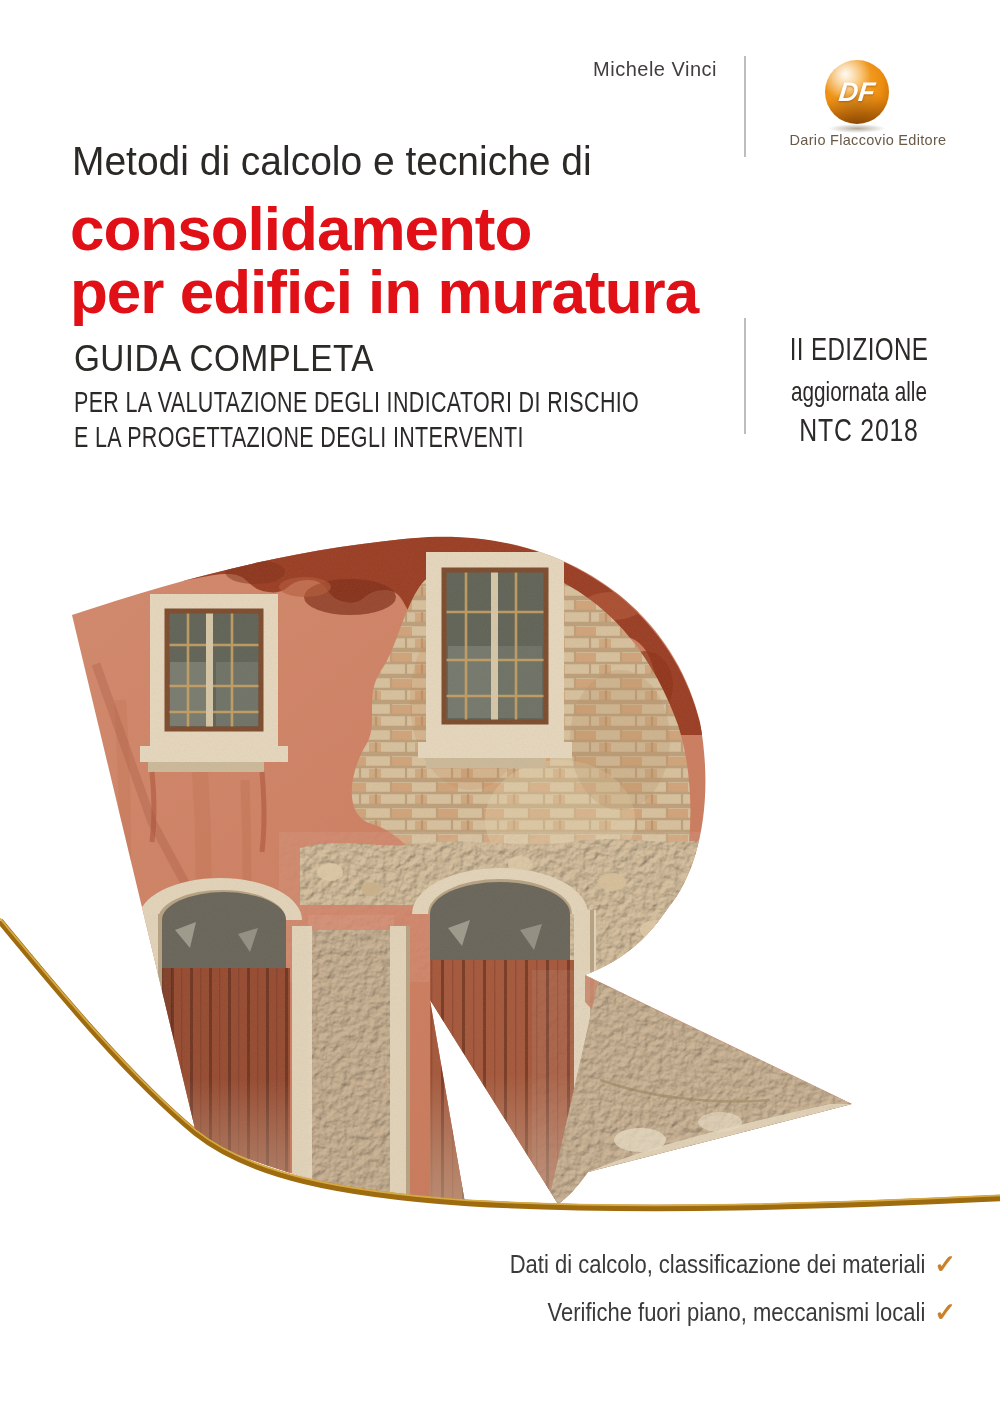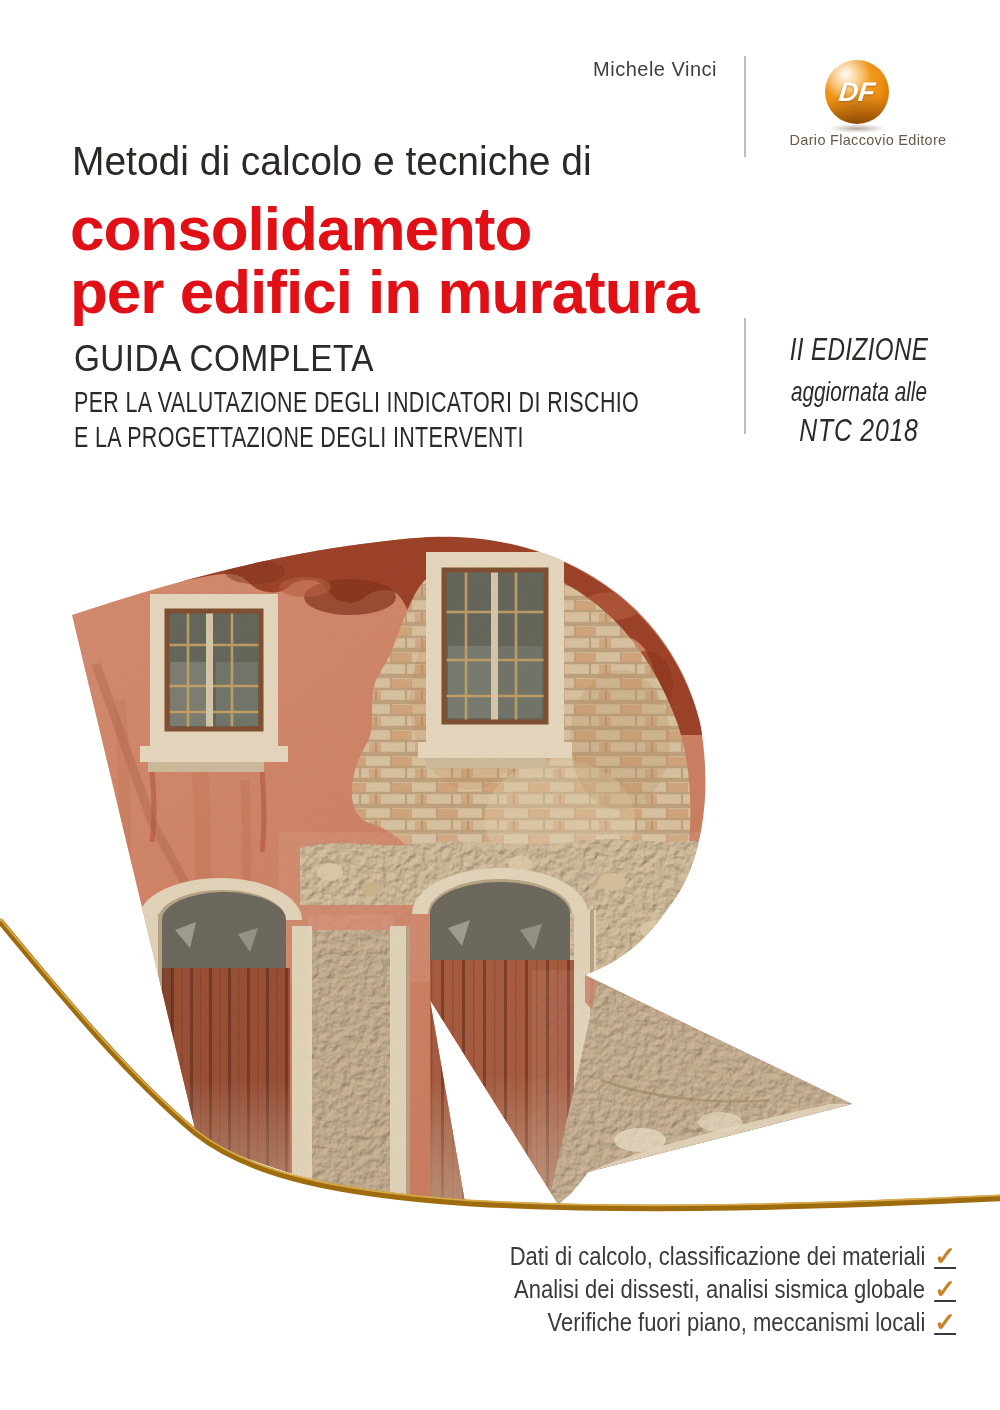--- a/index.html
+++ b/index.html
@@ -33,31 +33,31 @@
   .title-main{left:70px;top:197px;font-size:62px;line-height:63px;font-weight:bold;
      color:#e01016;letter-spacing:-1px;white-space:nowrap;}
   .sub1{left:74px;top:338px;font-size:37px;color:#2b2a27;letter-spacing:.5px;
      transform:scaleX(.9);transform-origin:left;white-space:nowrap;}
   .sub2{left:74px;top:386px;font-size:29px;color:#2b2a27;letter-spacing:.5px;
      transform:scaleX(.74);transform-origin:left;white-space:nowrap;}
   .sub3{left:74px;top:421px;font-size:29px;color:#2b2a27;letter-spacing:.5px;
      transform:scaleX(.74);transform-origin:left;white-space:nowrap;}
 
   
-  .edition{left:746px;top:332px;width:226px;text-align:center;color:#2b2a27;font-style:italic;}
+  .edition{left:746px;top:332px;width:226px;text-align:center;color:#2b2a27;}
   .edition .l1{font-size:31px;letter-spacing:.5px;transform:scaleX(.78);margin-bottom:8px;}
   .edition .l2{font-size:28px;transform:scaleX(.74);margin-bottom:5px;}
   .edition .l3{font-size:31px;letter-spacing:1px;transform:scaleX(.8);}
 
   
   .art{left:0;top:0;width:1000px;height:1410px;}
 
   
   .features{right:44px;top:1240px;text-align:right;}
-  .feature-row{font-size:25px;color:#3a3a3a;line-height:33px;white-space:nowrap;text-decoration:underline;}
+  .feature-row{font-size:25px;color:#3a3a3a;line-height:48px;white-space:nowrap;}
   .feature-text{display:inline-block;transform:scaleX(.88);transform-origin:right;}
   .check{color:#c9822a;font-weight:bold;font-size:26px;margin-left:9px;}
 </style>
 </head>
 <body>
 
 <div class="abs author">Michele Vinci</div>
 <div class="abs vdiv top"></div>
 
 <div class="abs logo-wrap">
@@ -262,18 +262,15 @@
     <path d="M 0,921 C 65,1000 130,1078 196,1133 C 250,1176 340,1194 468,1203 C 640,1213 830,1206 1000,1198" fill="none" stroke="#9e6b0e" stroke-width="6.5"></path>
     <path d="M 0,921 C 65,1000 130,1078 196,1133 C 250,1176 340,1194 468,1203 C 640,1213 830,1206 1000,1198" transform="translate(0,-2.6)" fill="none" stroke="#d9ad4c" stroke-width="1.8" opacity=".95"></path>
   </g>
 </svg>
 
 <div class="abs features">
   <div class="feature-row">
     <span class="feature-text">Dati di calcolo, classificazione dei materiali</span><span class="check">✓</span>
   </div>
   <div class="feature-row">
-    <span class="feature-text">Analisi dei dissesti, analisi sismica globale</span><span class="check">✓</span>
-  </div>
-  <div class="feature-row">
     <span class="feature-text">Verifiche fuori piano, meccanismi locali</span><span class="check">✓</span>
   </div>
 </div>
 
 </body></html>

